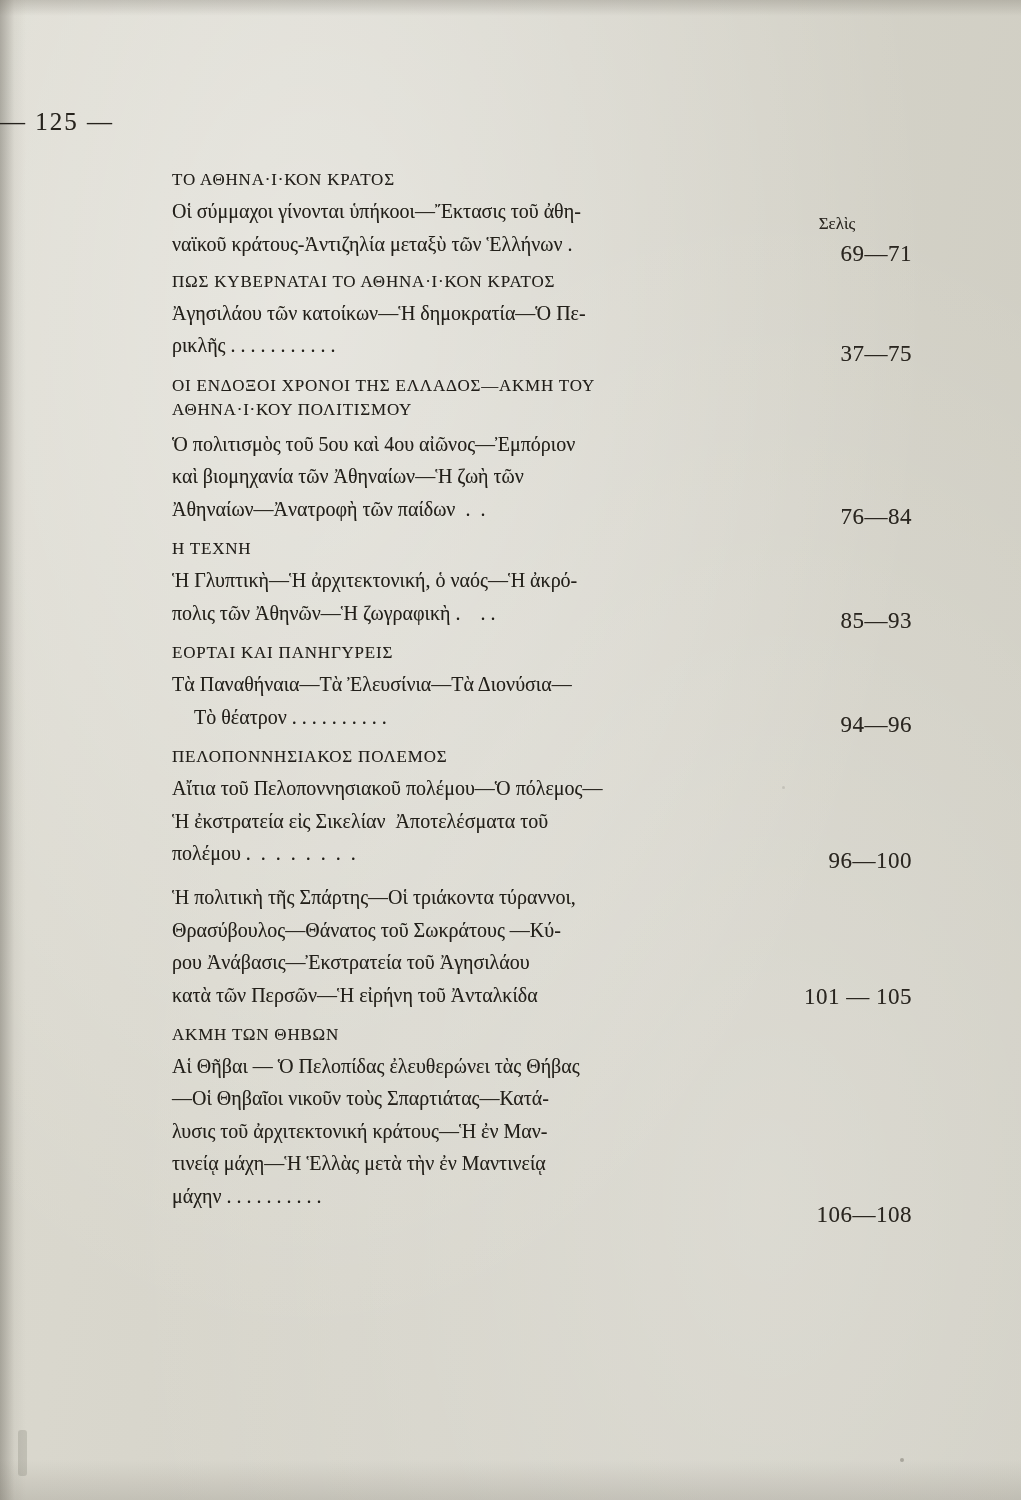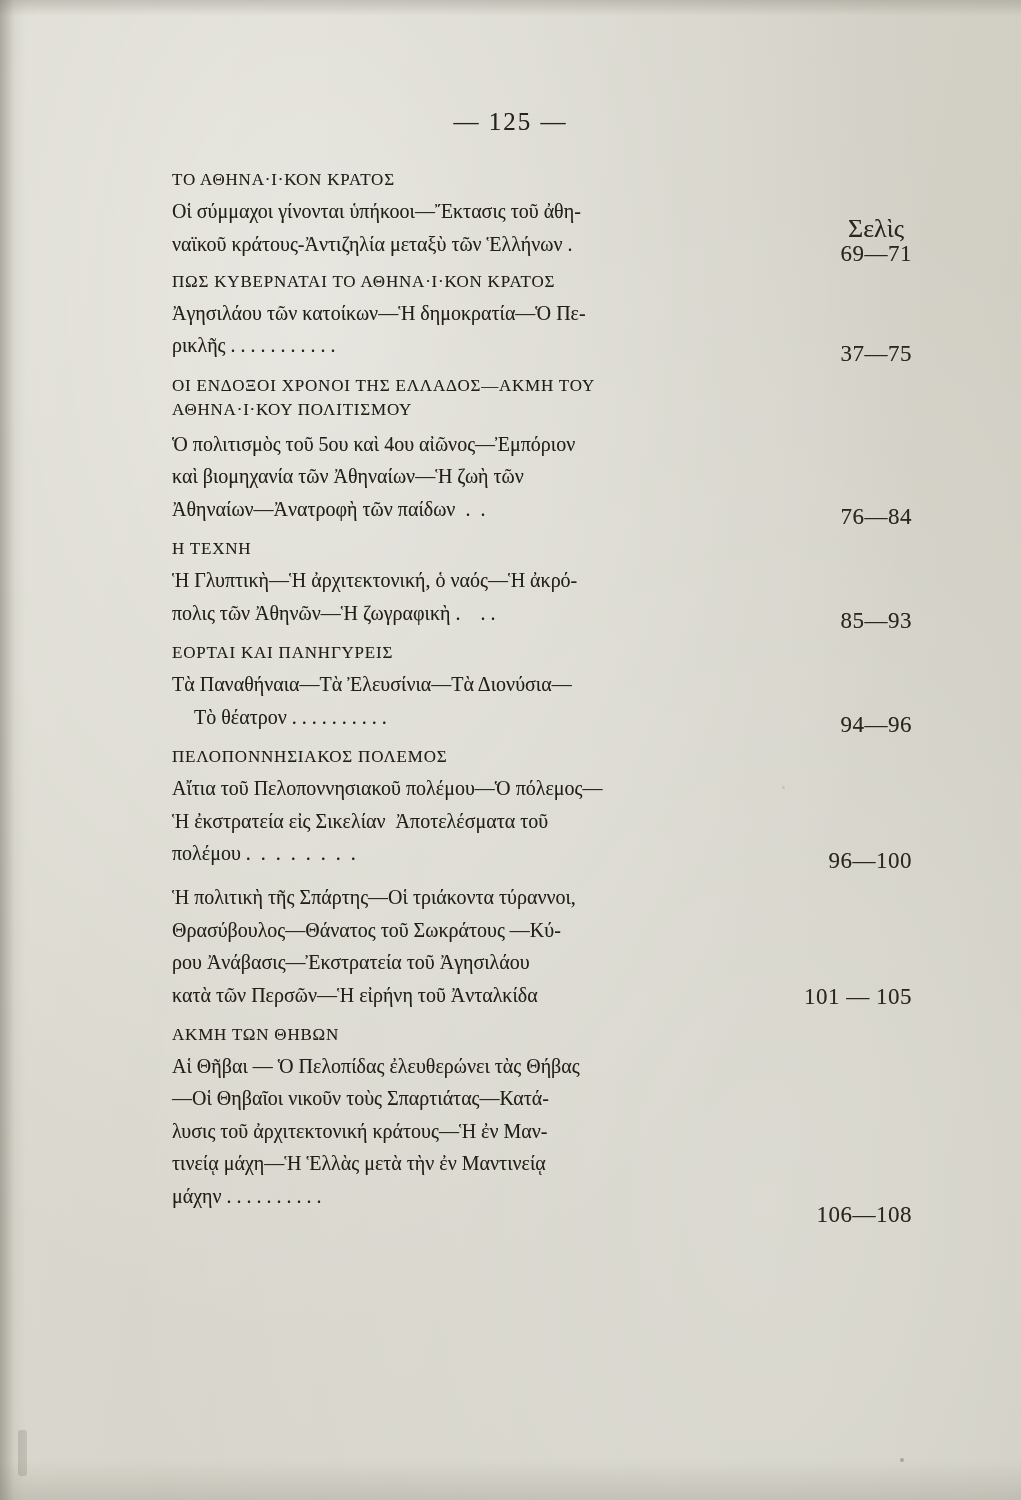--- a/index.html
+++ b/index.html
@@ -53,21 +53,20 @@
     left: 0; top: 0;
     width: 1021px;
     height: 1500px;
   }
 
   .folio {
     position: absolute;
     top: 108px;
     left: 0;
     width: 1021px;
-    text-align: center;
     font-size: 25px;
     letter-spacing: 2px;
     color: #26231d;
   }
 
   .toc {
     position: absolute;
     top: 168px;
     left: 172px;
     width: 740px;
@@ -109,25 +108,25 @@
     right: 0;
     width: 150px;
     text-align: right;
     font-size: 23px;
     color: #2a2620;
     letter-spacing: 0.5px;
   }
 
   .sel-label {
     position: absolute;
-    right: 8px;
+    right: 0;
     top: 46px;
     width: 150px;
-    text-align: right;
-    font-size: 26px;
+    text-align: center;
+    font-size: 17px;
     color: #2a2620;
   }
 
   
   .heading, .desc, .pages, .folio, .sel-label {
     text-rendering: optimizeLegibility;
     text-shadow: 0 0 0.6px rgba(40,36,30,0.35);
   }
 </style>
 </head>

